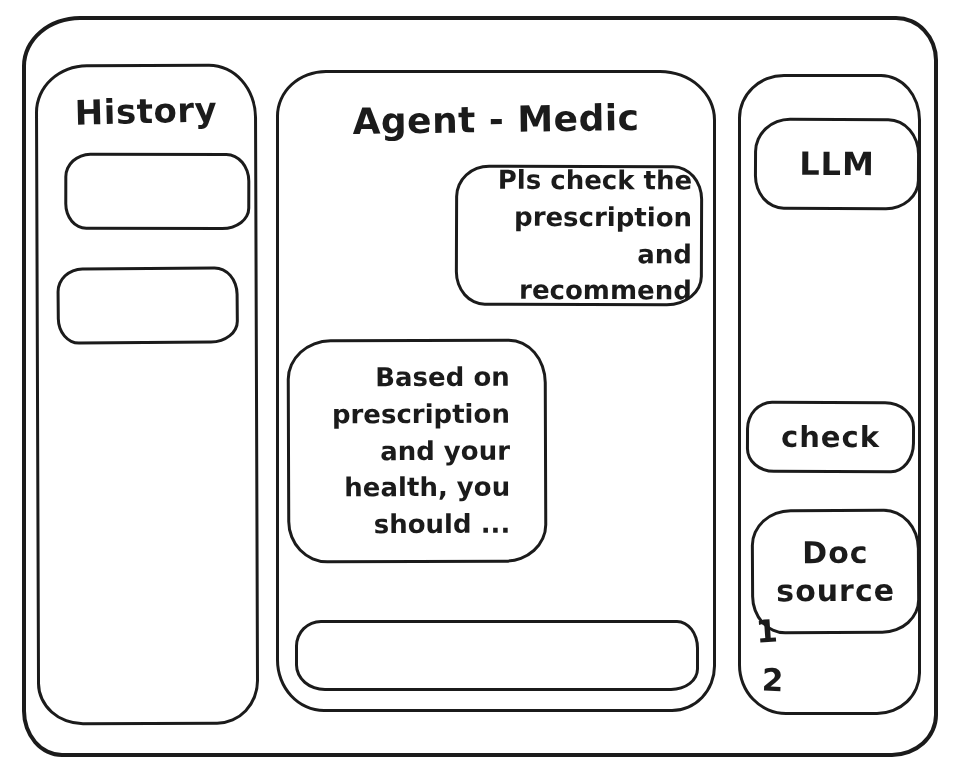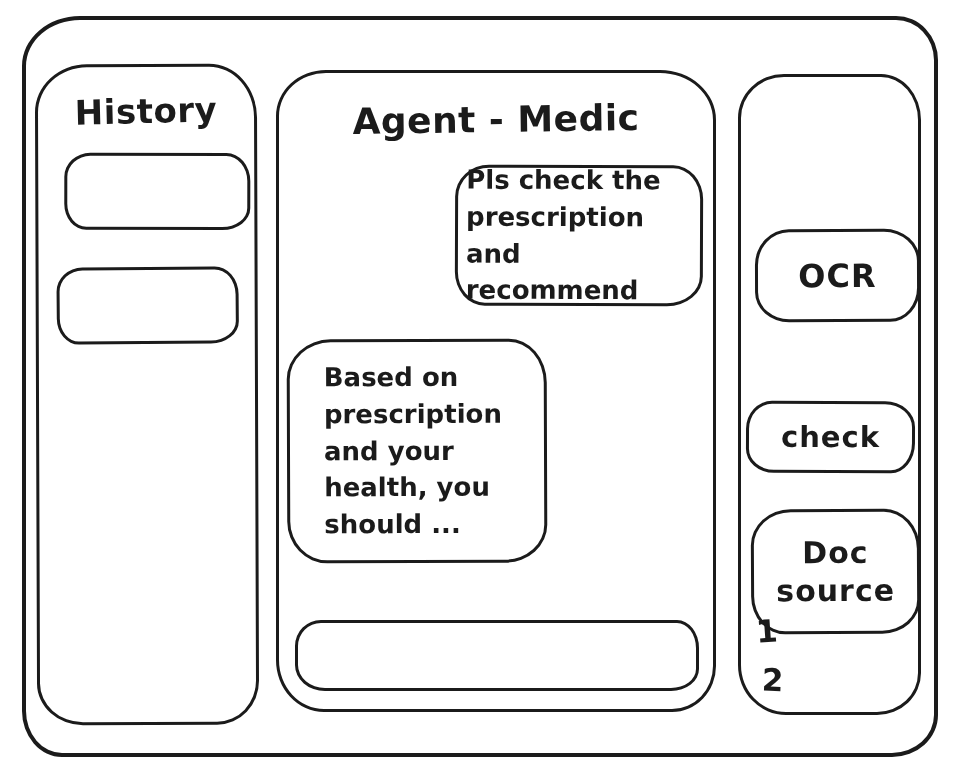--- a/index.html
+++ b/index.html
@@ -67,21 +67,21 @@
     position: absolute;
     left: 0; right: 0; top: 26px;
     text-align: center;
     font-size: 36px;
     transform: rotate(-0.8deg);
   }
   .bubble {
     display: flex;
     align-items: center;
     justify-content: center;
-    text-align: left;
+    text-align: right;
     font-size: 26px;
     font-weight: 700;
     line-height: 1.42;
   }
   .bubble-user {
     left: 176px; top: 92px;
     width: 248px; height: 141px;
     border-radius: 34px 30px 36px 30px / 32px 34px 30px 34px;
     padding: 4px 8px;
     transform: rotate(0.2deg);
@@ -178,20 +178,20 @@
     </div>
 
     <div class="sketch bubble bubble-agent">
       <span>Based on prescription and your health, you should ...</span>
     </div>
 
     <input class="sketch chat-input" type="text" placeholder="" style="">
   </div>
 
   <div class="sketch tools-panel">
-    <div class="sketch tool-button tool-ocr">OCR</div>
+    <div class="sketch tool-button tool-llm">LLM</div>
     <div class="sketch tool-button tool-params">check</div>
     <div class="sketch tool-button tool-doc">Doc source</div>
     <div class="doc-source-num doc-num-0">1</div>
     <div class="doc-source-num doc-num-1">2</div>
   </div>
 
 </div>
 
 </body></html>

